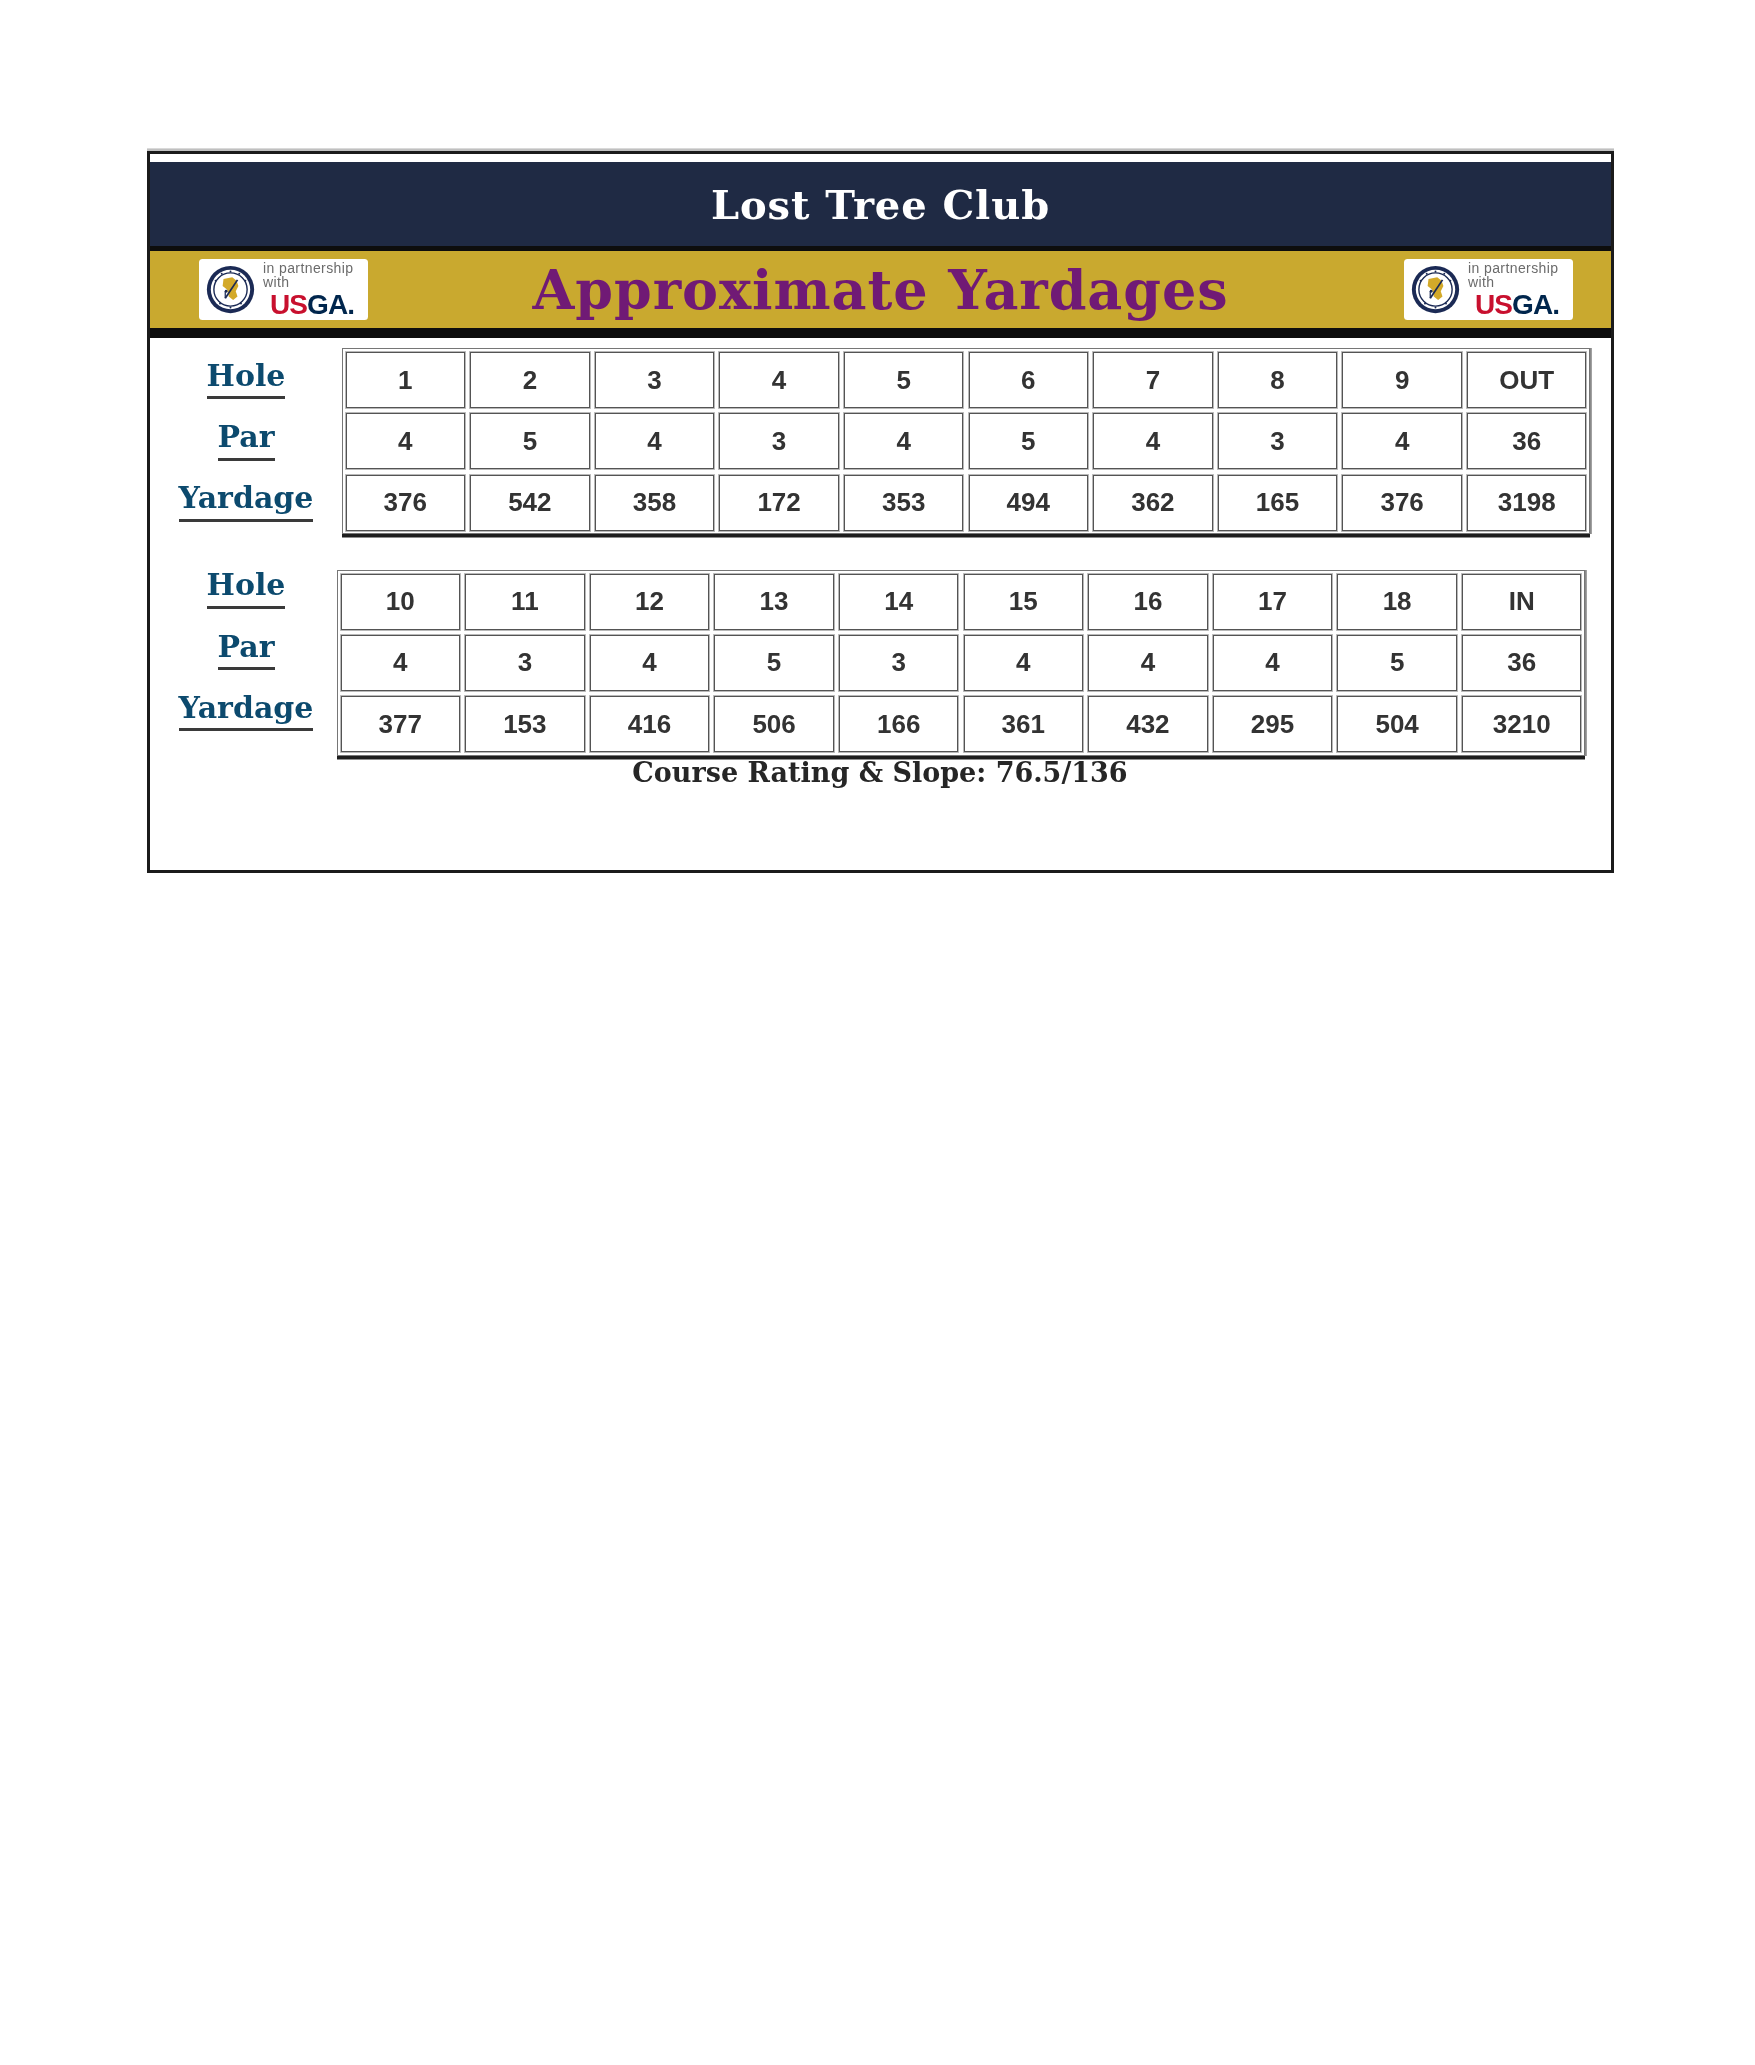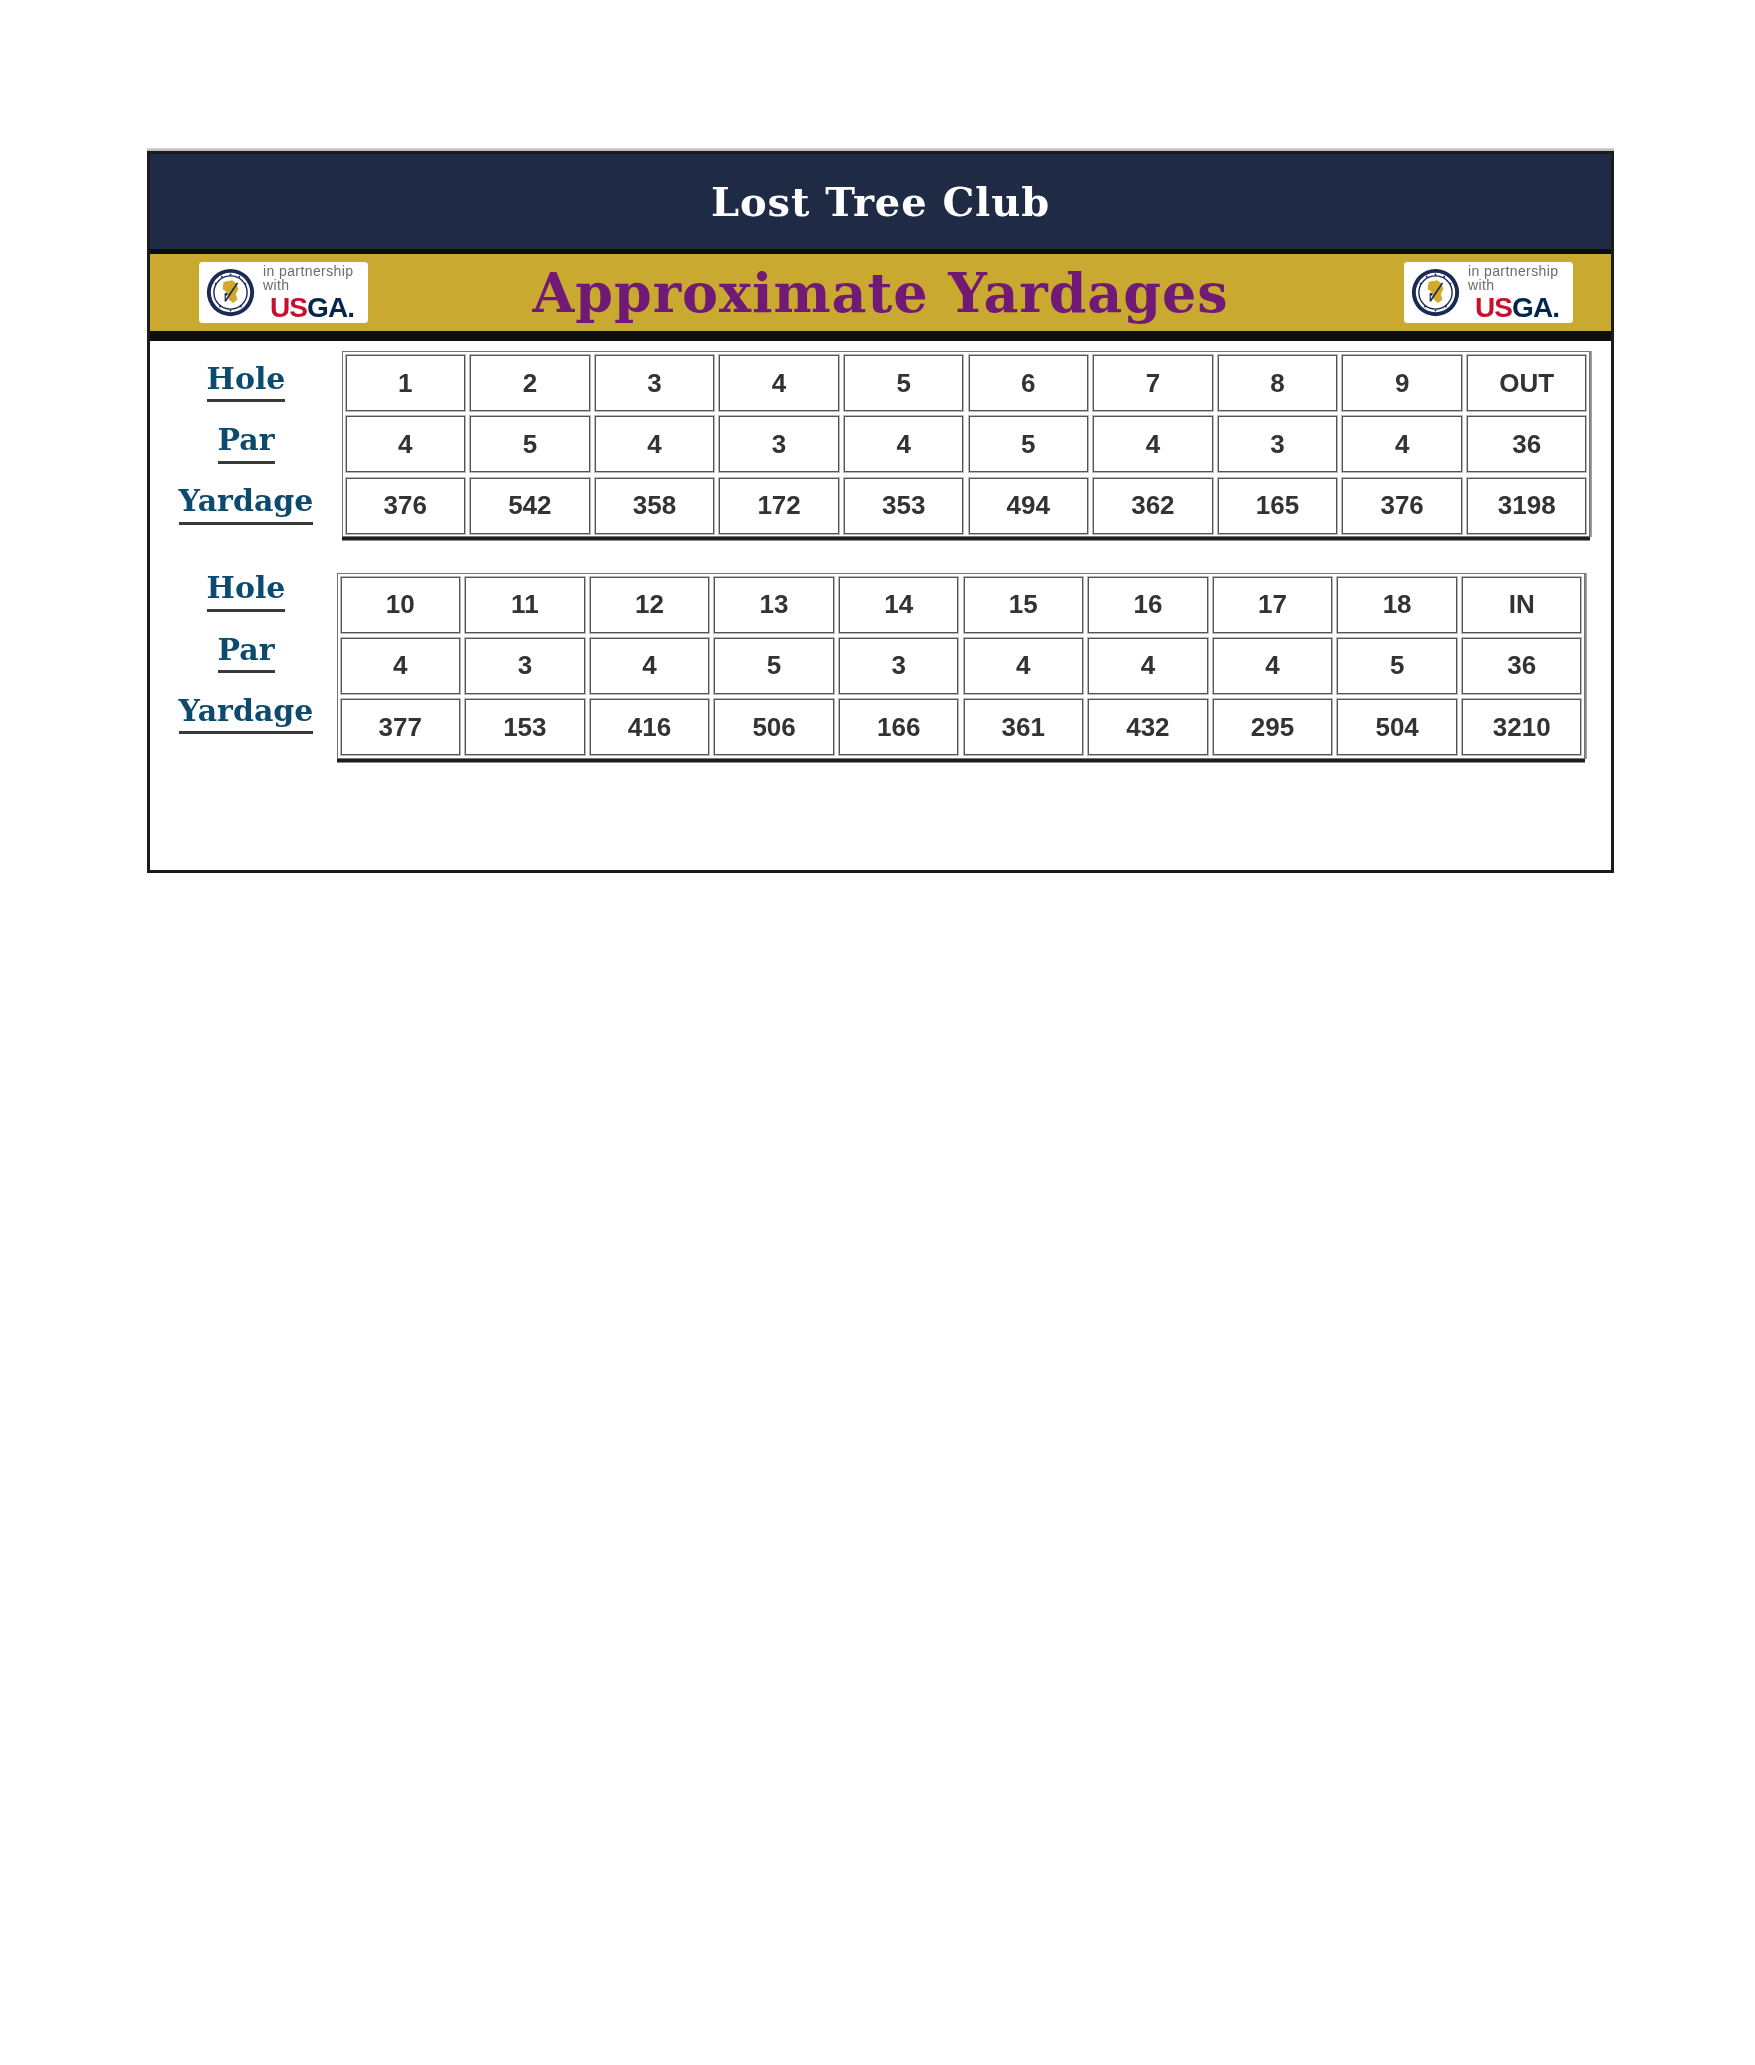--- a/index.html
+++ b/index.html
@@ -7,21 +7,21 @@
               font-family:"Liberation Sans", sans-serif; }
 
   .card {
     position:absolute; left:147px; top:151px; width:1467px; height:722px;
     background:#ffffff; border:3.5px solid #1b1b1b;
     box-shadow:0 -2.6px 0 rgba(140,140,140,.55);
   }
 
   
   .bar { width:100%; display:flex; align-items:center; justify-content:center; position:relative; }
-  .bar-club  { height:95px; background:var(--navy); }
+  .bar-club  { height:84px; background:var(--navy);margin-top:8px; }
   .bar-gold  { height:77px; background:var(--gold); }
   .bar-event { height:79px; background:var(--navy); }
   .divider   { height:5.3px; background:#0d0d0d; }
   .divider-thin { height:4.4px; background:#0d0d0d; }
 
   .club-title {
     color:#ffffff; font-family:"DejaVu Serif", serif; font-weight:bold;
     font-size:40px; letter-spacing:0.9px;
   }
   .gold-title {
@@ -240,17 +240,18 @@
         <div class="cell">416</div>
         <div class="cell">506</div>
         <div class="cell">166</div>
         <div class="cell">361</div>
         <div class="cell">432</div>
         <div class="cell">295</div>
         <div class="cell">504</div>
         <div class="cell">3210</div>
       </div>
 
+    <div class="course-rating">Course Rating &amp; Slope: 76.5/136</div>
 
 
   </div>
 </div>
 
 
 </body></html>

